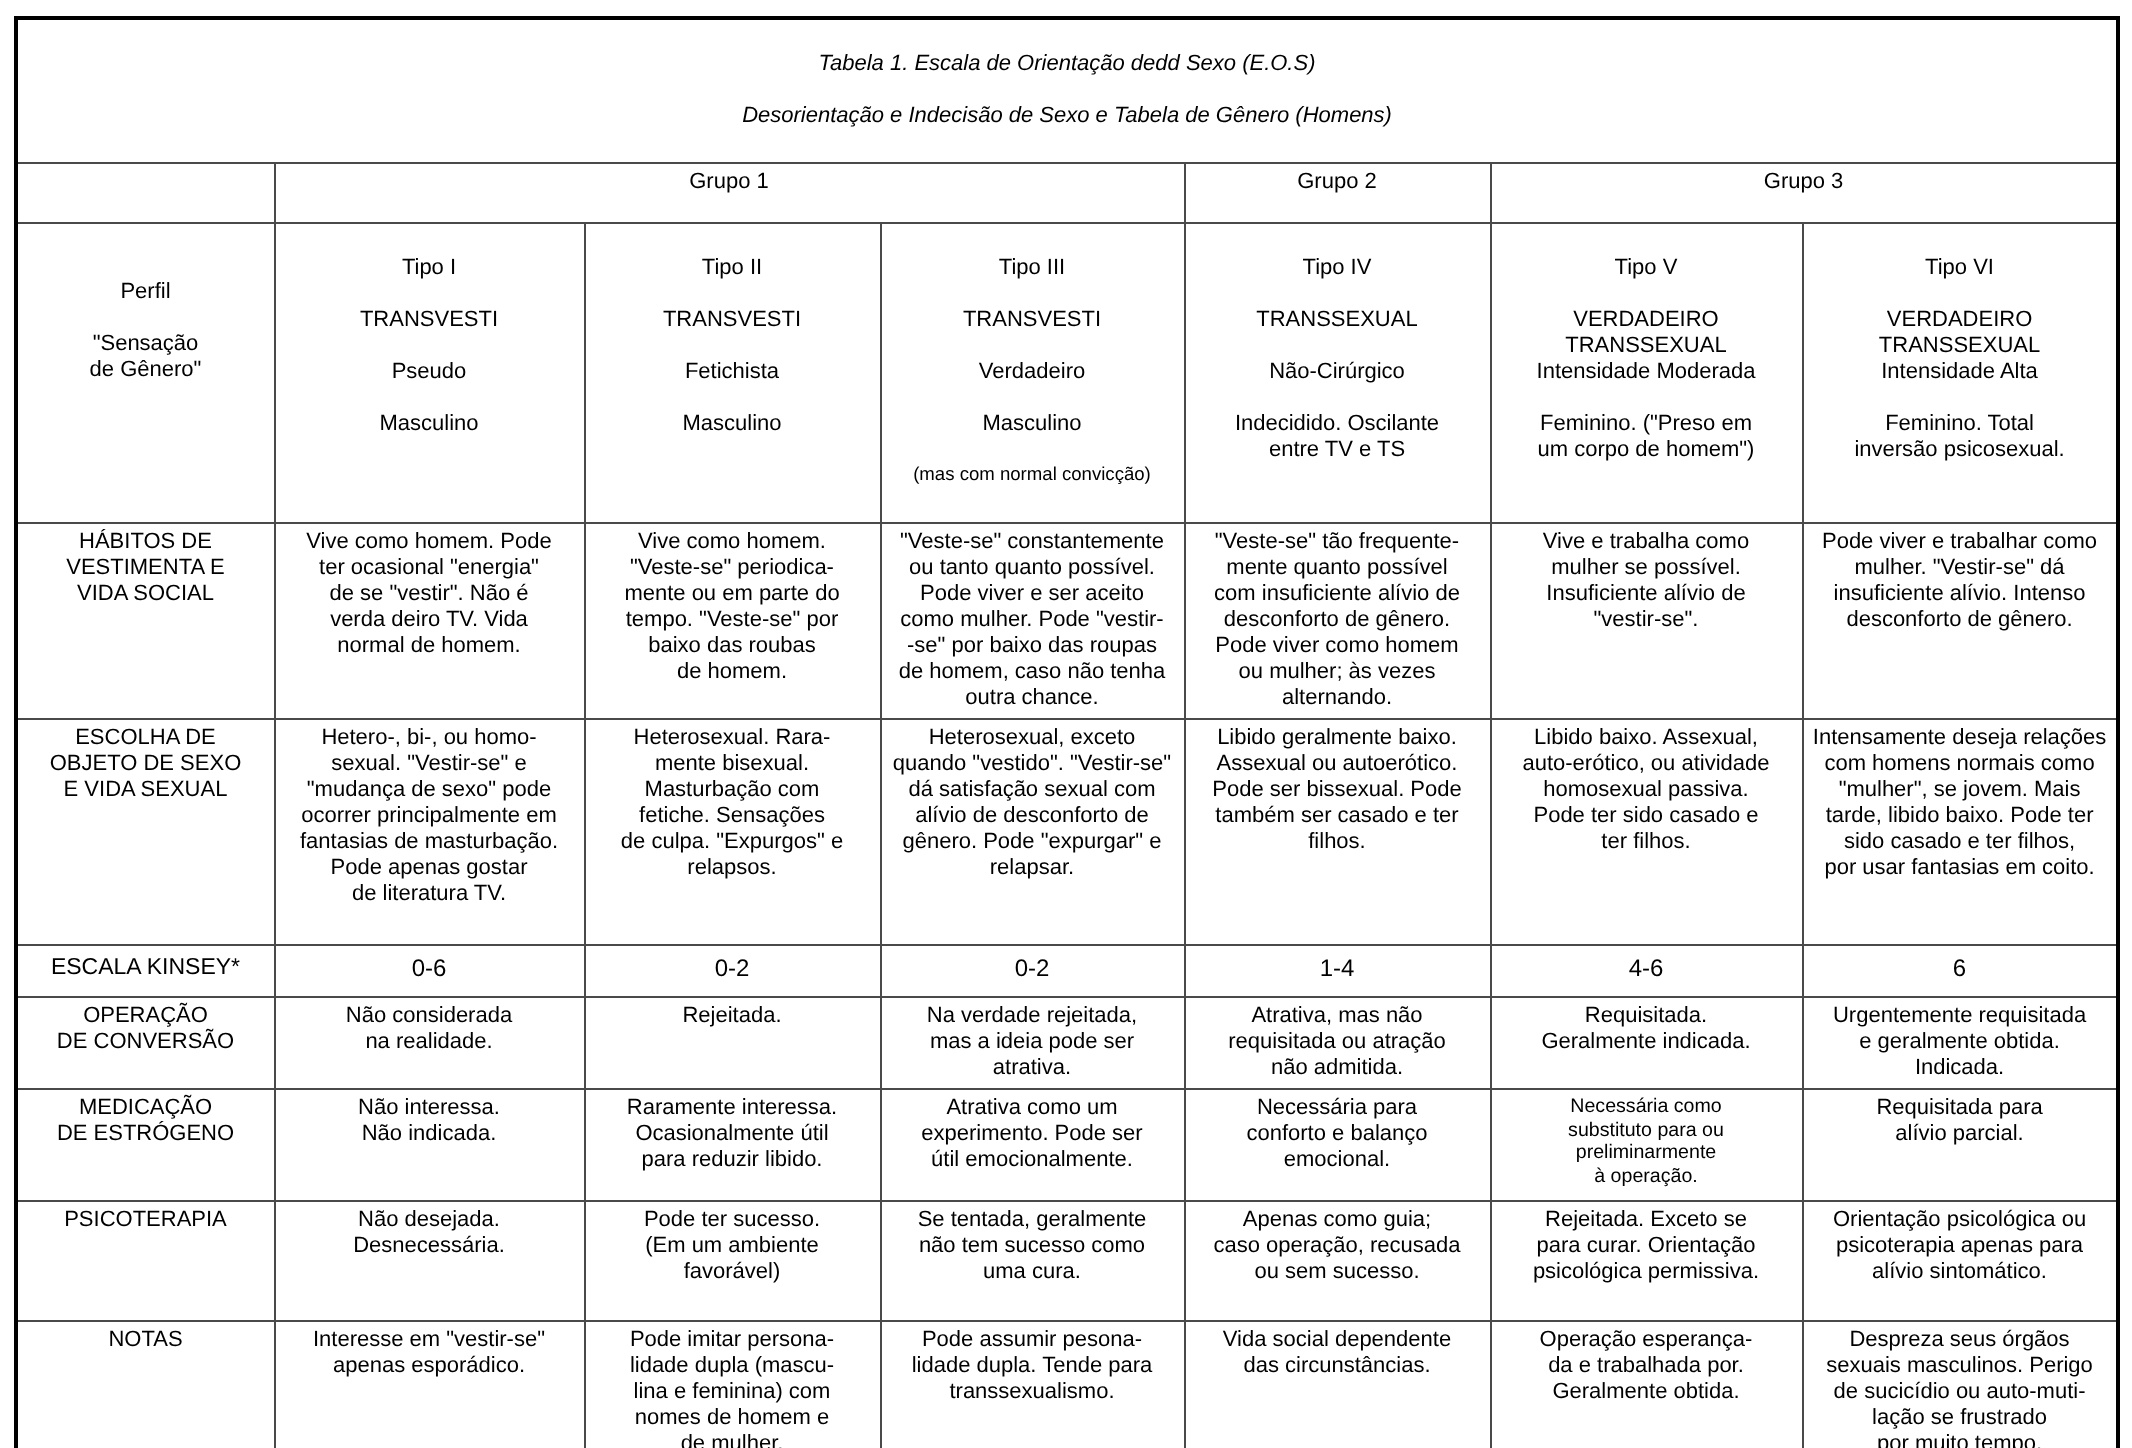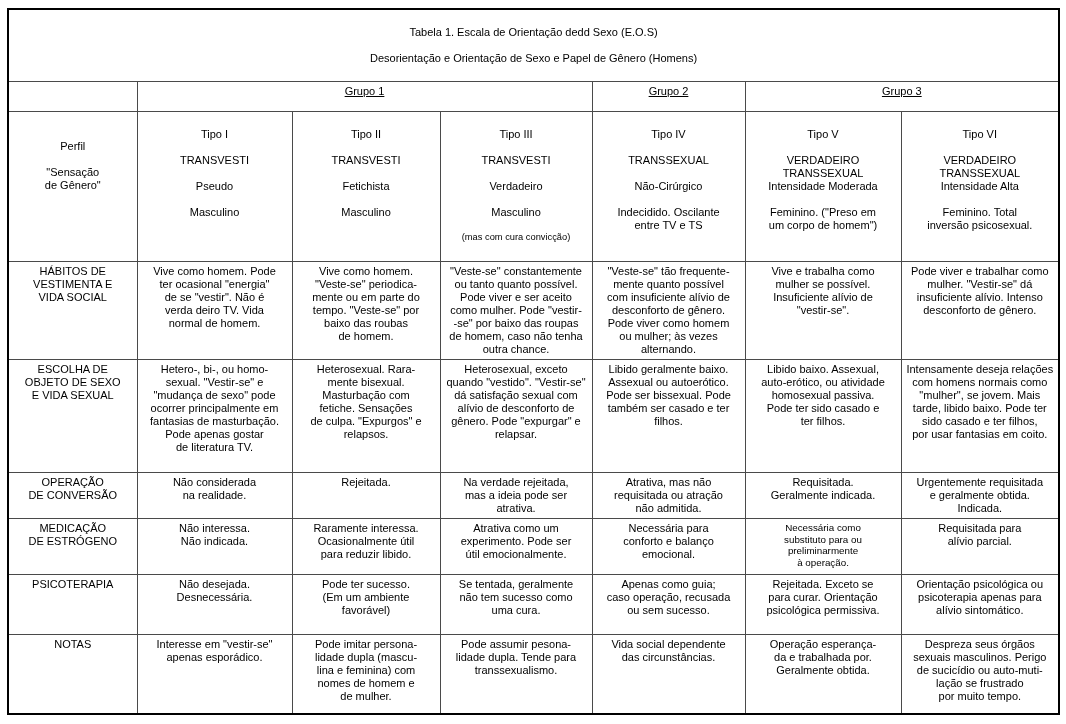--- a/index.html
+++ b/index.html
@@ -30,39 +30,40 @@
     font-size: 11px;
     line-height: 13px;
     font-weight: normal;
     color: #000000;
     white-space: pre-line;
     overflow: hidden;
     font-family: "Liberation Sans", sans-serif;
   }
   .title-cell {
     font-weight: bold;
+    font-style: italic;
     font-size: 13.5px;
     line-height: 18px;
     vertical-align: middle;
   }
   .group-cell {
     font-weight: bold;
     font-size: 13px;
     vertical-align: middle;
   }
   .row-label {
     font-size: 11.5px;
     padding-top: 5px;
   }
   .tipo-cell {
     padding-top: 6px;
     margin-left: 10px;
   }
   tr.h-title  { height: 40px; }
-  tr.h-group  { height: 30px; text-decoration: underline; }
+  tr.h-group  { height: 30px; }
   tr.h-perfil { height: 127px; }
   tr.h-habitos { height: 88px; margin-left: 20px; }
   tr.h-escolha { height: 113px; padding-left: 16px; }
   tr.h-kinsey  { height: 26px; }
   tr.h-kinsey td { vertical-align: middle; font-size: 12px; padding-top: 1px; }
   tr.h-kinsey td.row-label { font-size: 11.5px; padding-top: 1px; }
   tr.h-operacao { height: 40px; }
   tr.h-medicacao { height: 56px; }
   tr.h-psico { height: 60px; }
   tr.h-notas { height: 79px; }
@@ -87,21 +88,21 @@
       <col style="width:152px">
       <col style="width:153px">
       <col style="width:156px">
       <col style="width:158px">
     </colgroup>
 
     <tbody>
         <tr class="h-title">
       <td colspan="7" class="title-cell">
         <div>Tabela 1. Escala de Orientação dedd Sexo (E.O.S)</div>
-        <div>Desorientação e Orientação de Sexo e Papel de Gênero (Homens)</div>
+        <div>Desorientação e Indecisão de Sexo e Tabela de Gênero (Homens)</div>
       </td>
     </tr>
 
     <tr class="h-group">
       <td></td>
       <th colspan="3" class="group-cell">Grupo 1</th>
       <th class="group-cell">Grupo 2</th>
       <th colspan="2" class="group-cell">Grupo 3</th>
     </tr>
 
@@ -131,21 +132,21 @@
         <div class="small"></div>
       </td>
       <td class="tipo-cell">
         <div>Tipo III
 
 TRANSVESTI
 
 Verdadeiro
 
 Masculino</div>
-        <div class="small">(mas com cura convicção)</div>
+        <div class="small">(mas com normal convicção)</div>
       </td>
       <td class="tipo-cell">
         <div>Tipo IV
 
 TRANSSEXUAL
 
 Não-Cirúrgico
 
 Indecidido. Oscilante
 entre TV e TS</div>
@@ -248,20 +249,29 @@
 Pode ter sido casado e
 ter filhos.</td>
       <td>Intensamente deseja relações
 com homens normais como
 "mulher", se jovem. Mais
 tarde, libido baixo. Pode ter
 sido casado e ter filhos,
 por usar fantasias em coito.</td>
     </tr>
 
+    <tr class="h-kinsey">
+      <td class="row-label">ESCALA KINSEY*</td>
+      <td>0-6</td>
+      <td>0-2</td>
+      <td>0-2</td>
+      <td>1-4</td>
+      <td>4-6</td>
+      <td>6</td>
+    </tr>
 
     <tr class="h-operacao">
       <td class="row-label">OPERAÇÃO
 DE CONVERSÃO</td>
       <td>Não considerada
 na realidade.</td>
       <td>Rejeitada.</td>
       <td>Na verdade rejeitada,
 mas a ideia pode ser
 atrativa.</td>

